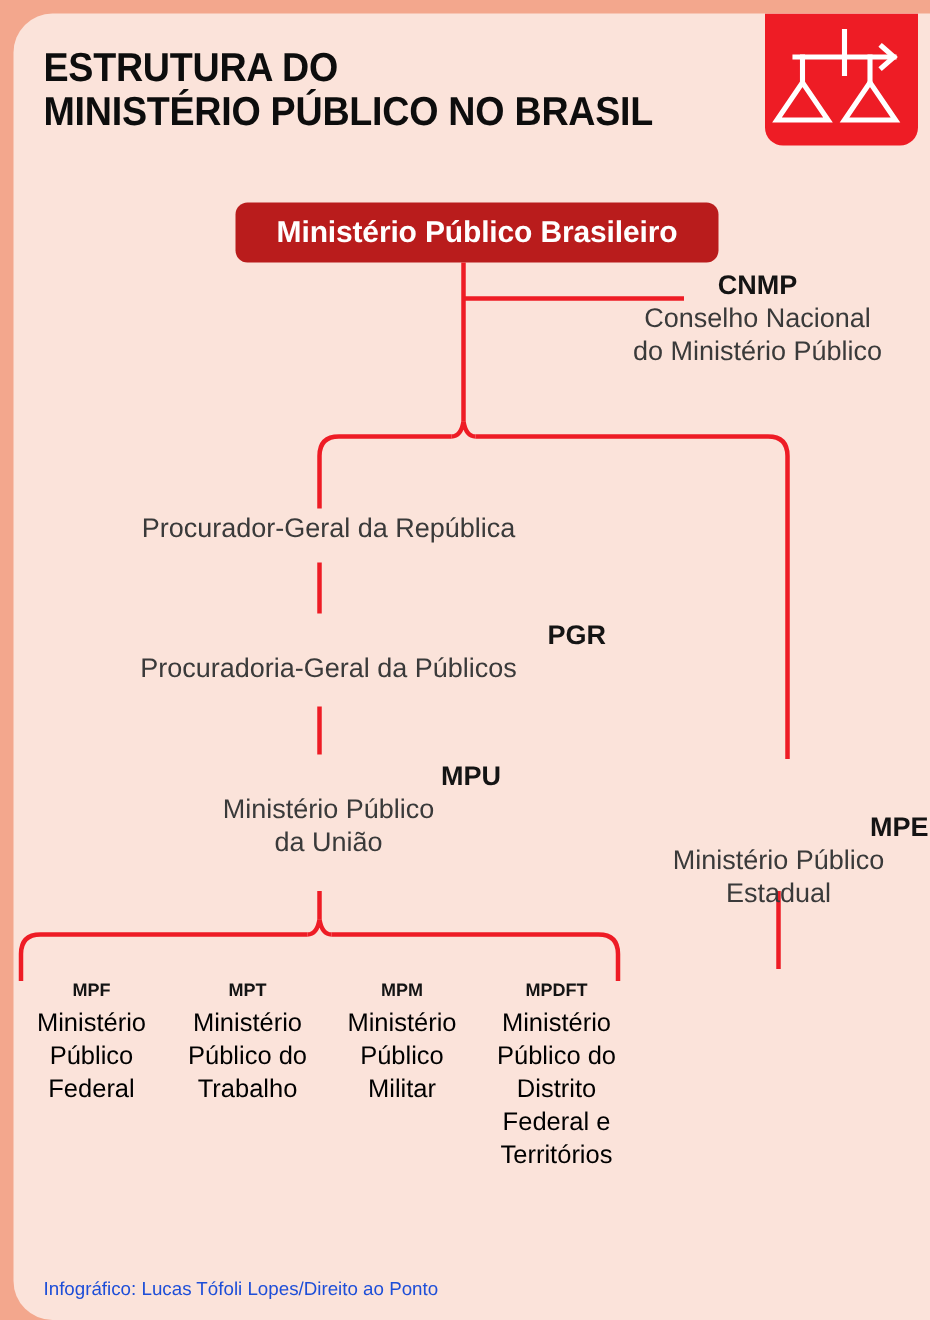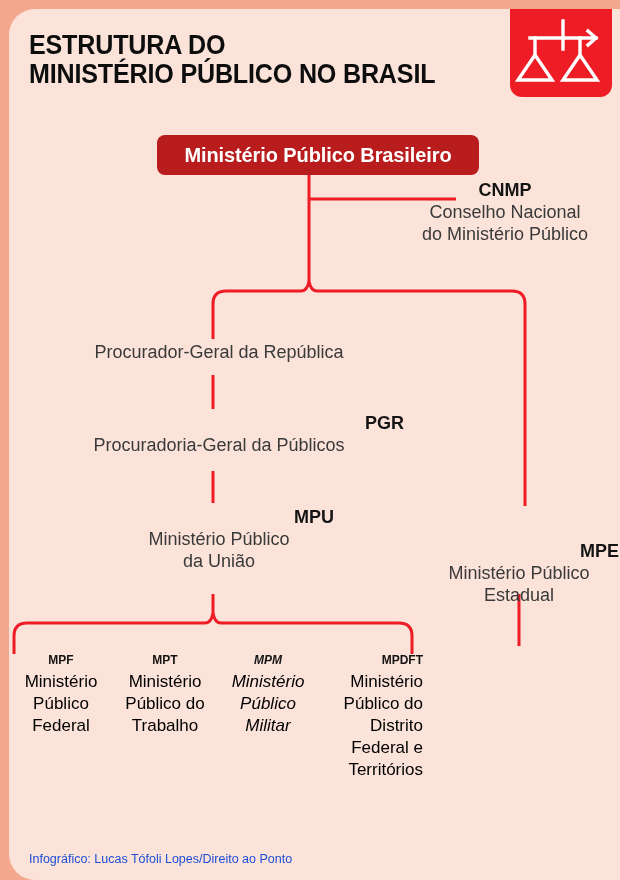--- a/index.html
+++ b/index.html
@@ -141,22 +141,22 @@
   }
   .leaf .desc {
     display: block;
     font-size: 17px;
     line-height: 22px;
     color: #000000;
     white-space: pre-line;
   }
   #leaf-mpf   { left: 0px;   }
   #leaf-mpt   { left: 104px; text-align: center; }
-  #leaf-mpm   { left: 207px; font-style: italic; }
-  #leaf-mpdft { left: 310px; text-align: right; }
+  #leaf-mpm   { left: 207px; }
+  #leaf-mpdft { left: 310px; }
 
   
   #credit {
     position: absolute;
     left: 20px;
     top: 843px;
     font-size: 12.5px;
     color: #1d4ed8;
   }
 </style>

